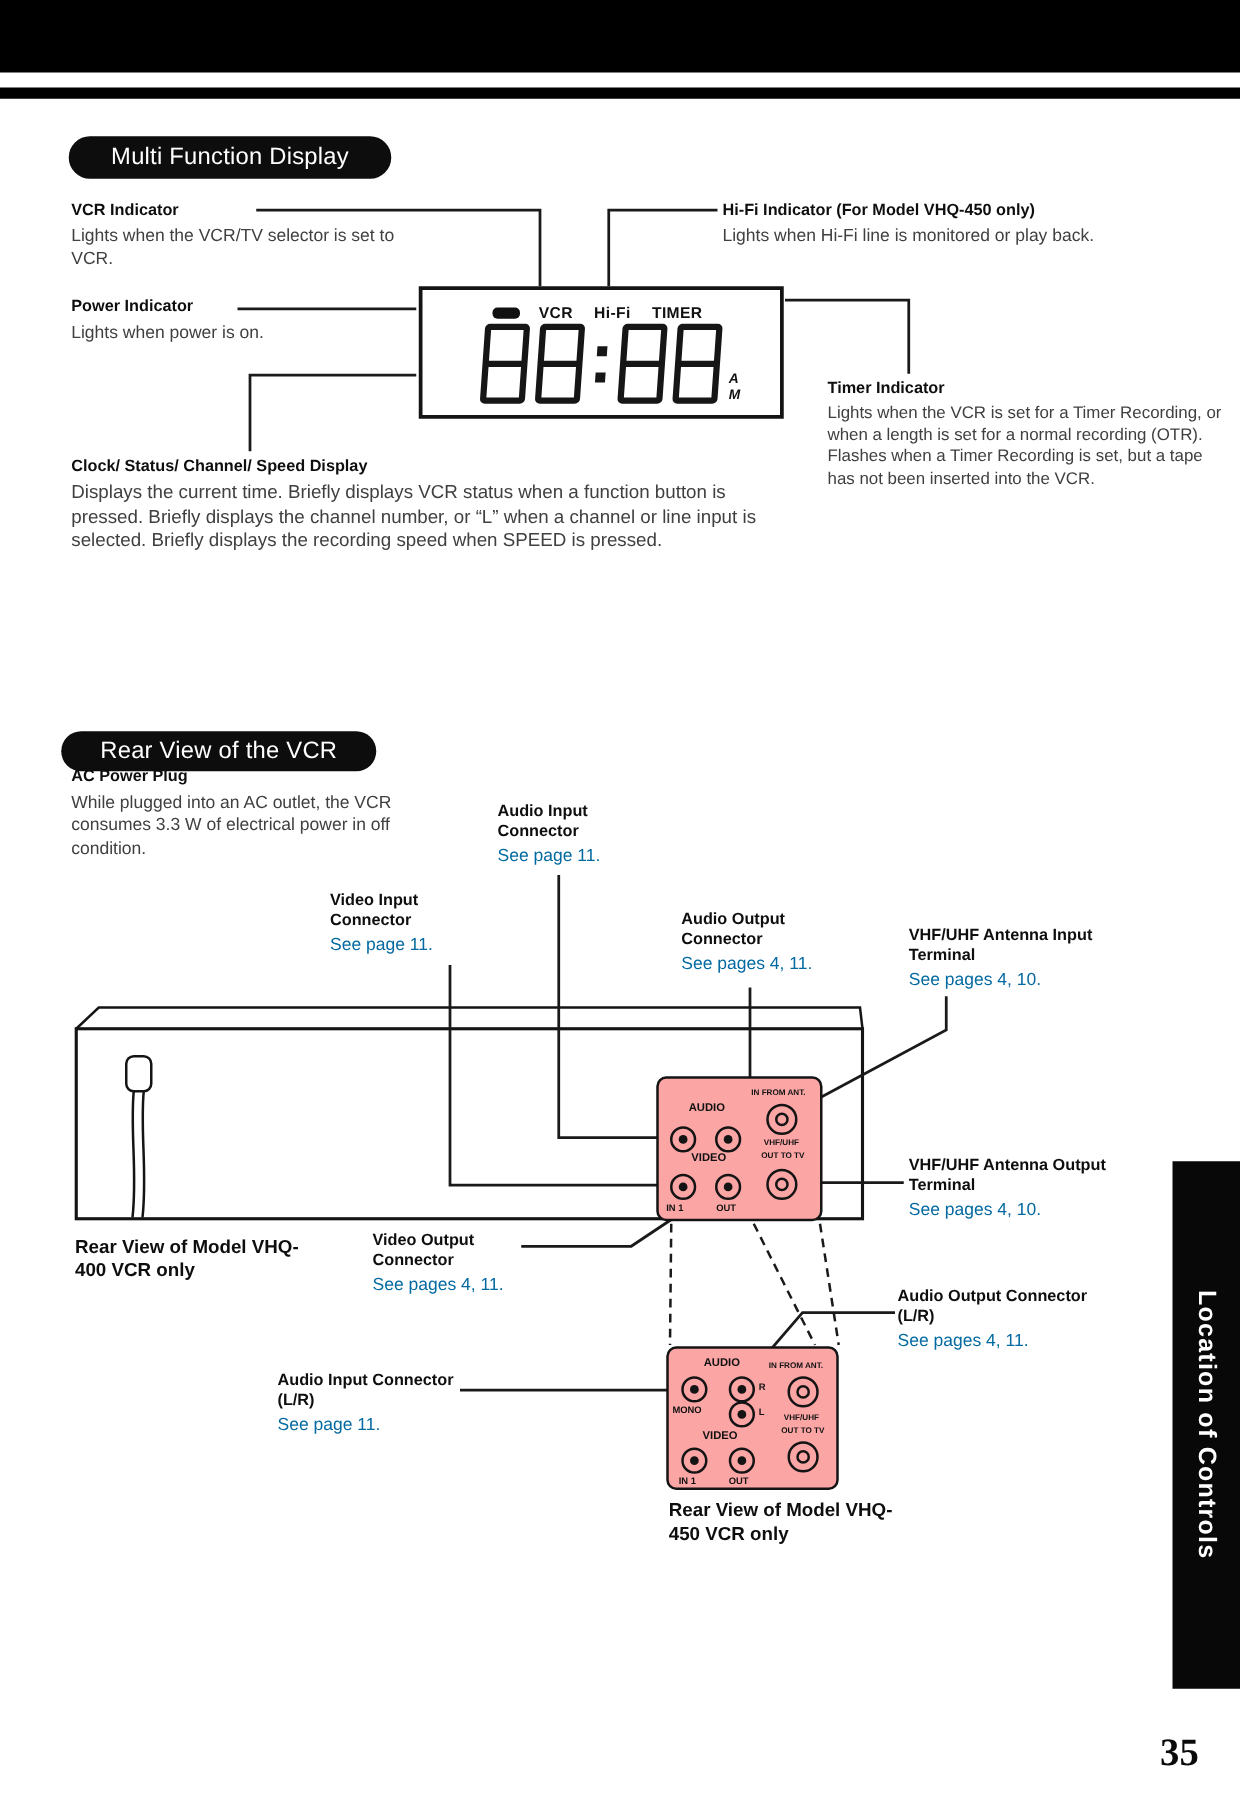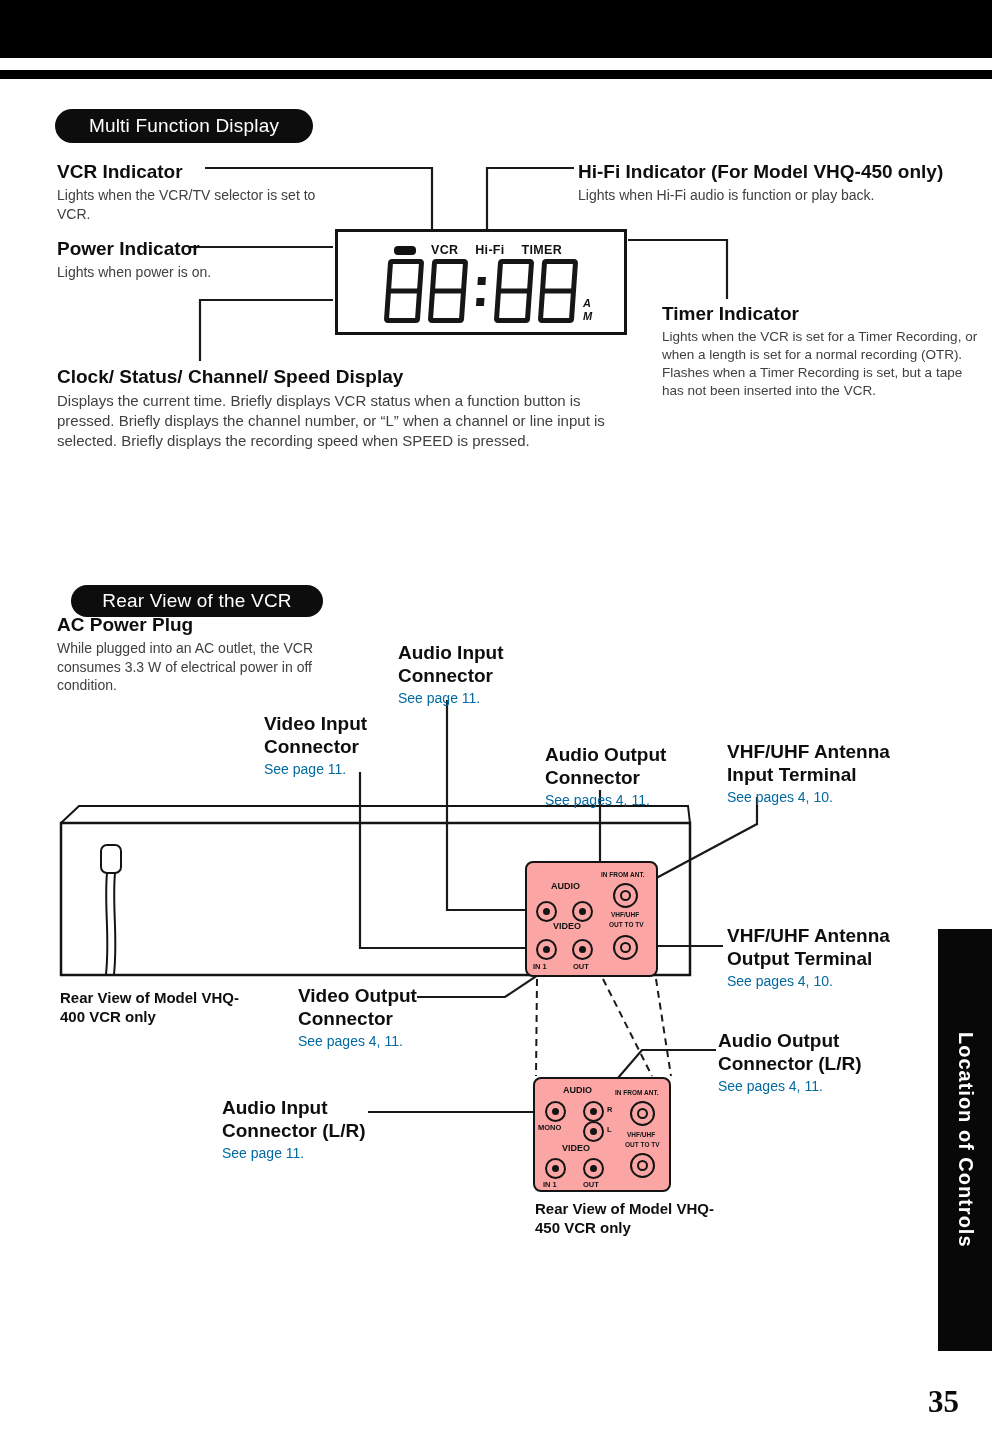--- a/index.html
+++ b/index.html
@@ -4,24 +4,24 @@
 <style>
   html,body{margin:0;padding:0;background:#fff;}
   .page{position:relative;width:992px;height:1434px;background:#fff;overflow:hidden;
         font-family:"Liberation Sans",sans-serif;color:#111;}
   .bar1{position:absolute;left:0;top:0;width:992px;height:58px;background:#000;}
   .bar2{position:absolute;left:0;top:70px;width:992px;height:9px;background:#000;}
 
   .pill{position:absolute;background:#0d0d0d;color:#fff;font-weight:normal;font-size:19px;
         display:flex;align-items:center;justify-content:center;border-radius:17px;letter-spacing:.2px;}
   .pill1{left:55px;top:109px;width:258px;height:34px;}
-  .pill2{left:71px;top:585px;width:252px;height:32px;}
+  .pill2{left:49px;top:585px;width:252px;height:32px;}
 
   .co{position:absolute;}
-  .co .t{margin:0;font-size:19px;font-weight:bold;line-height:1.22;color:#0e0e0e;}
+  .co .t{margin:0;font-size:13px;font-weight:bold;line-height:1.22;color:#0e0e0e;}
   .co .b{margin:3px 0 0;font-size:14px;line-height:1.32;color:#404040;}
   .co .s{margin:2px 0 0;font-size:14px;line-height:1.3;color:#0369a1;}
 
   svg.lines{position:absolute;left:0;top:0;pointer-events:none;}
 
   
   .display-box{position:absolute;left:335px;top:229px;width:292px;height:106px;background:#fff;
                border:3px solid #141414;box-sizing:border-box;}
   .ind-row{position:absolute;left:56px;top:11px;display:flex;align-items:center;gap:17px;
            font-size:12.5px;font-weight:bold;letter-spacing:.3px;}
@@ -100,21 +100,21 @@
     <span>Multi Function Display</span>
   </div>
 
   <div class="co" style="left:57px;top:160px;width:260px;">
     <p class="t">VCR Indicator</p>
     <p class="b">Lights when the VCR/TV selector is set to VCR.</p>
   </div>
 
   <div class="co" style="left:578px;top:160px;width:390px;">
     <p class="t">Hi-Fi Indicator (For Model VHQ-450 only)</p>
-    <p class="b">Lights when Hi-Fi audio is function or play back.</p>
+    <p class="b">Lights when Hi-Fi line is monitored or play back.</p>
   </div>
 
   <div class="co" style="left:57px;top:237px;width:240px;">
     <p class="t">Power Indicator</p>
     <p class="b">Lights when power is on.</p>
   </div>
 
   <div class="display-box">
     <div class="ind-row">
       <span class="led"></span>
@@ -162,21 +162,21 @@
   <div class="co" style="left:398px;top:641px;width:110px;">
     <p class="t">Audio Input Connector</p>
     <p class="s">See page 11.</p>
   </div>
 
   <div class="co" style="left:264px;top:712px;width:110px;">
     <p class="t">Video Input Connector</p>
     <p class="s">See page 11.</p>
   </div>
 
-  <div class="co" style="left:545px;top:727px;width:125px;margin-top:16px;">
+  <div class="co" style="left:545px;top:727px;width:125px;">
     <p class="t">Audio Output Connector</p>
     <p class="s">See pages 4, 11.</p>
   </div>
 
   <div class="co" style="left:727px;top:740px;width:165px;">
     <p class="t">VHF/UHF Antenna Input Terminal</p>
     <p class="s">See pages 4, 10.</p>
   </div>
 
   <div class="co" style="left:727px;top:924px;width:165px;">

